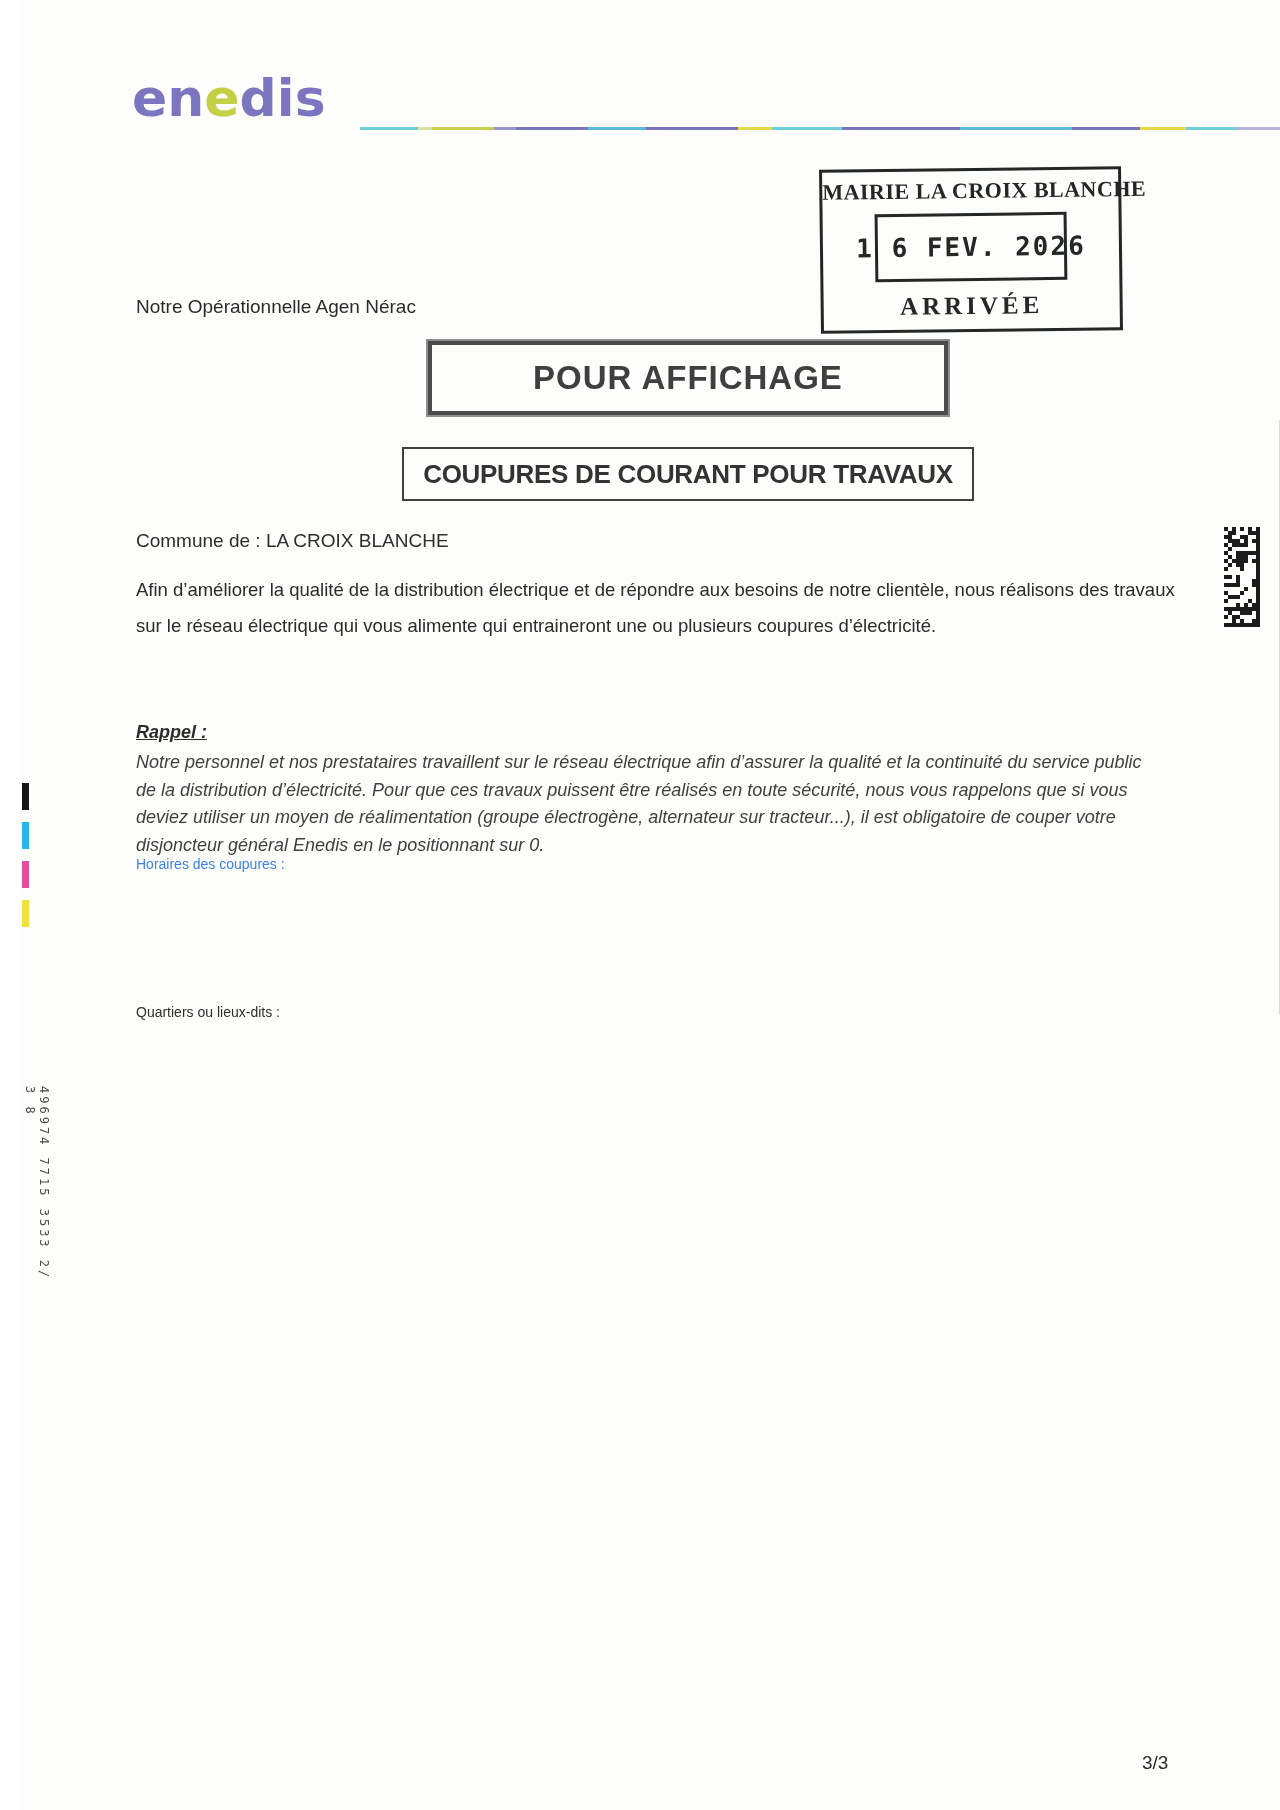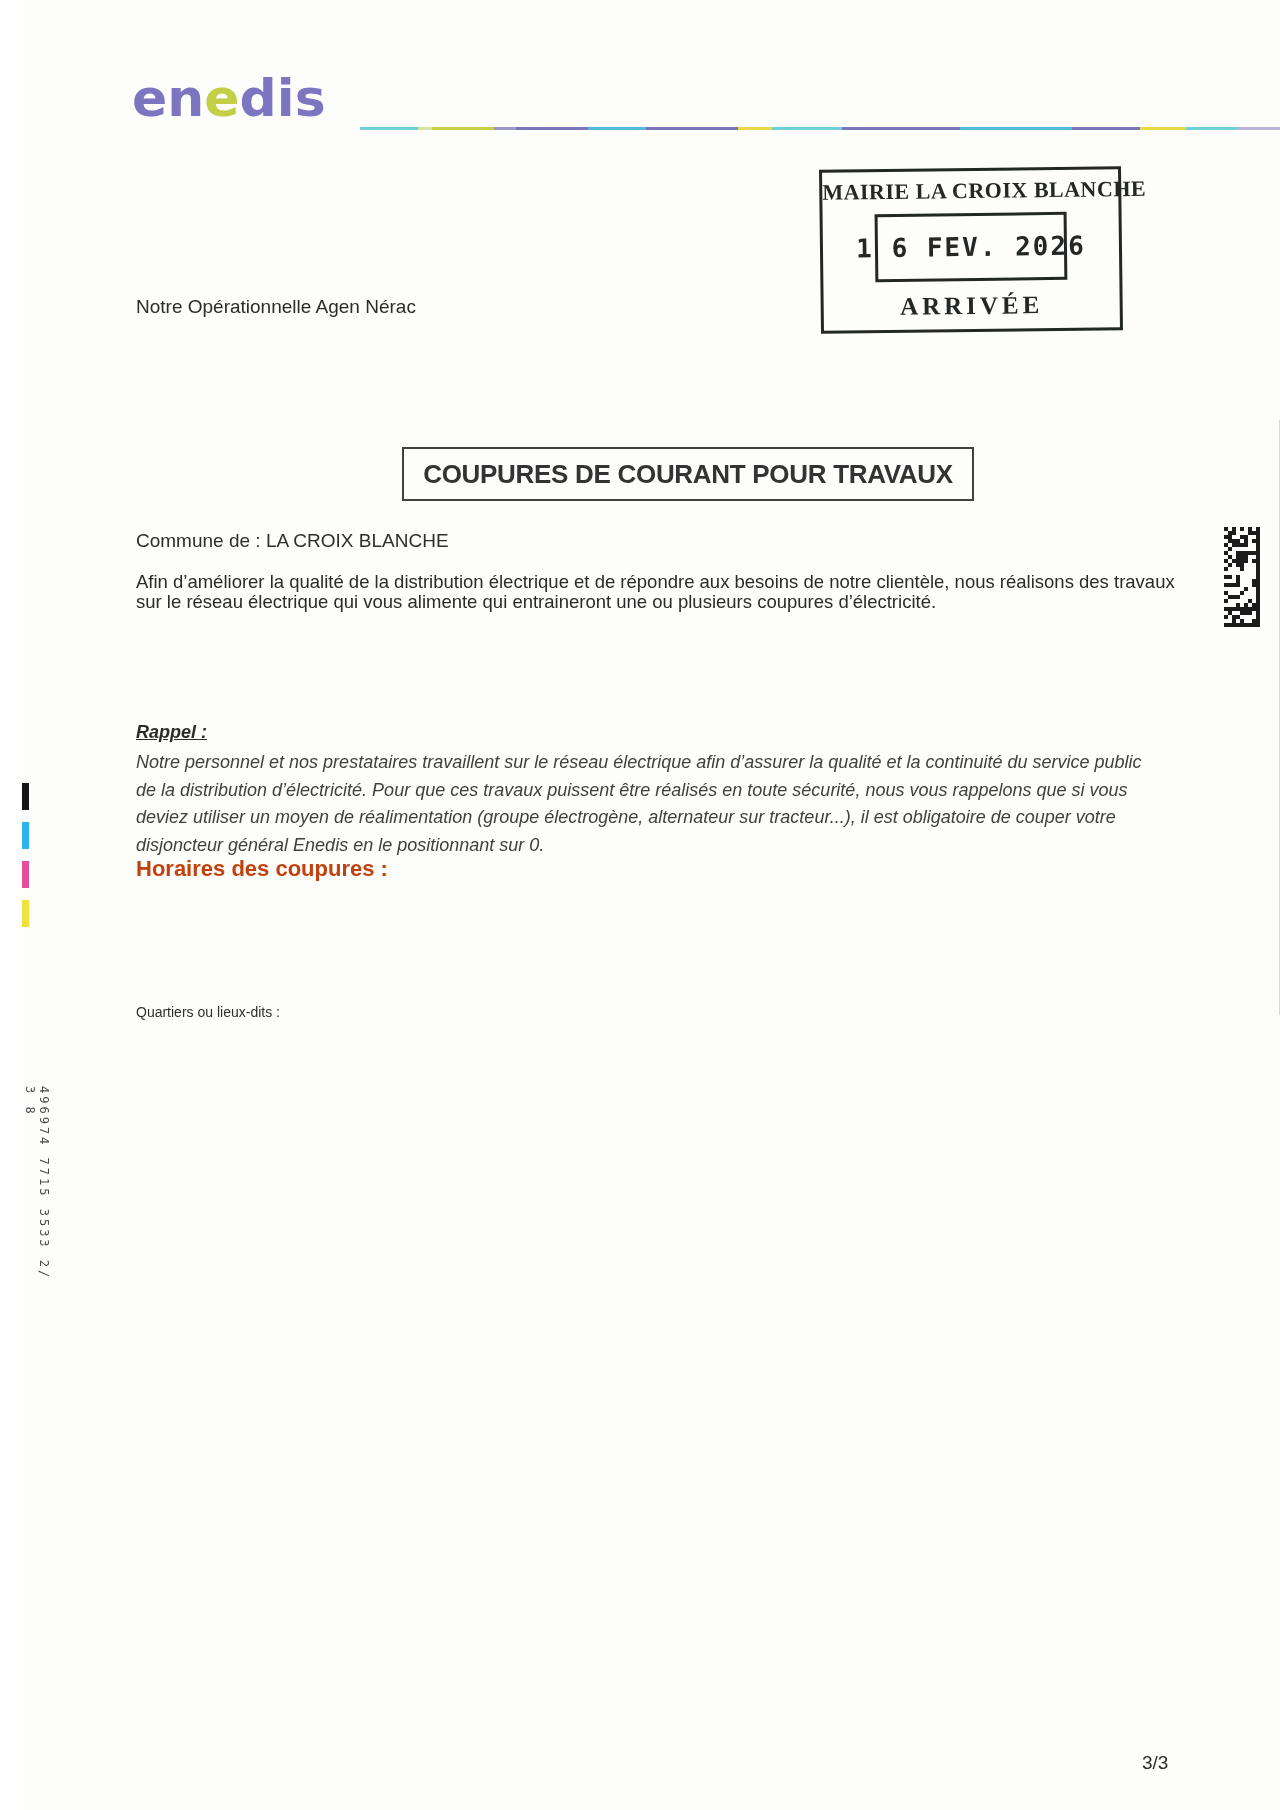--- a/index.html
+++ b/index.html
@@ -45,25 +45,25 @@
   .banner1-text{font-size:33px;font-weight:bold;color:#3f3f3f;letter-spacing:1px;}
   .banner2{
     position:absolute;left:380px;top:447px;width:568px;height:50px;
     border:2px solid #404040;display:flex;align-items:center;justify-content:center;
     background:#fdfdfb;
   }
   .banner2-text{font-size:26px;font-weight:bold;color:#333;letter-spacing:-0.3px;}
   
   .txt{position:absolute;left:114px;white-space:pre-line;}
   .commune{top:530px;font-size:19px;}
-  .para1{top:572px;font-size:18.5px;line-height:20px;color:#2b2b2b;}
+  .para1{top:572px;font-size:18.5px;line-height:36px;color:#2b2b2b;}
   .para2{top:648px;font-size:18.5px;line-height:31px;color:#2b2b2b;}
   .rappel-label{top:722px;font-size:18px;font-style:italic;text-decoration:underline;font-weight:bold;color:#2b2b2b;}
   .rappel-text{top:749px;font-size:18px;font-style:italic;line-height:27.5px;color:#404040;}
-  .horaires{top:856px;font-size:22px;font-weight:bold;color:#c2410c;}
+  .horaires{top:856px;font-size:14px;font-weight:normal;color:#3b82f6;}
   .schedule{top:910px;font-size:19px;line-height:33px;}
   .quartiers{top:1004px;font-size:14px;}
   .locations{top:1036px;font-size:19px;line-height:30.5px;}
   .page-number{position:absolute;left:1120px;top:1752px;font-size:19px;color:#2b2b2b;}
   
   .reg-mark{position:absolute;left:0;width:7px;height:27px;}
   .print-code{
     position:absolute;left:1px;top:1086px;height:210px;
     writing-mode:vertical-rl;font-family:"DejaVu Sans Mono",monospace;
     font-size:12px;letter-spacing:3px;color:#4a4a4a;
@@ -98,20 +98,23 @@
   <div class="stamp">
     <div class="stamp-title">MAIRIE LA CROIX BLANCHE</div>
     <div class="stamp-datebox">
       <span>1 6 FEV. 2026</span>
     </div>
     <div class="stamp-arrivee">ARRIVÉE</div>
   </div>
 
   <div class="sender">Notre Opérationnelle Agen Nérac</div>
 
+  <div class="banner1">
+    <span class="banner1-text">POUR AFFICHAGE</span>
+  </div>
   <div class="banner2">
     <span class="banner2-text">COUPURES DE COURANT POUR TRAVAUX</span>
   </div>
 
   <div class="txt commune">Commune de : LA CROIX BLANCHE</div>
   <div class="txt para1">Afin d’améliorer la qualité de la distribution électrique et de répondre aux besoins de notre clientèle, nous réalisons des travaux
 sur le réseau électrique qui vous alimente qui entraineront une ou plusieurs coupures d’électricité.</div>
   <div class="txt rappel-label">Rappel :</div>
   <div class="txt rappel-text">Notre personnel et nos prestataires travaillent sur le réseau électrique afin d’assurer la qualité et la continuité du service public
 de la distribution d’électricité. Pour que ces travaux puissent être réalisés en toute sécurité, nous vous rappelons que si vous

